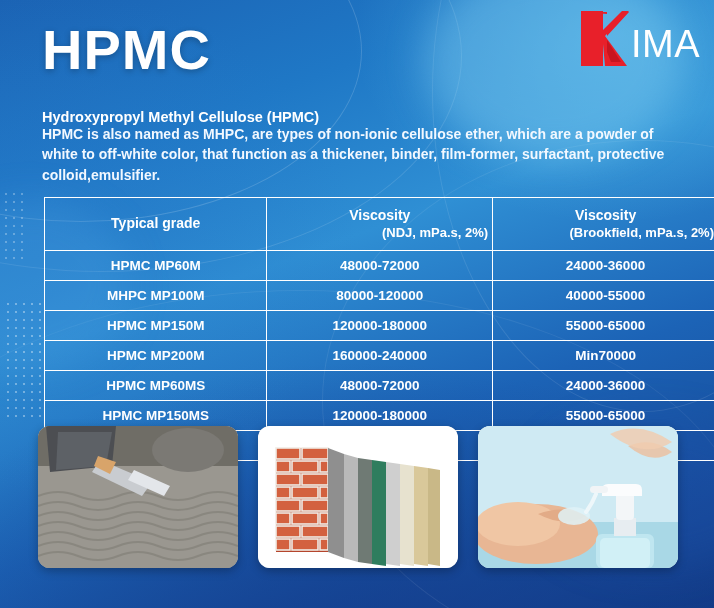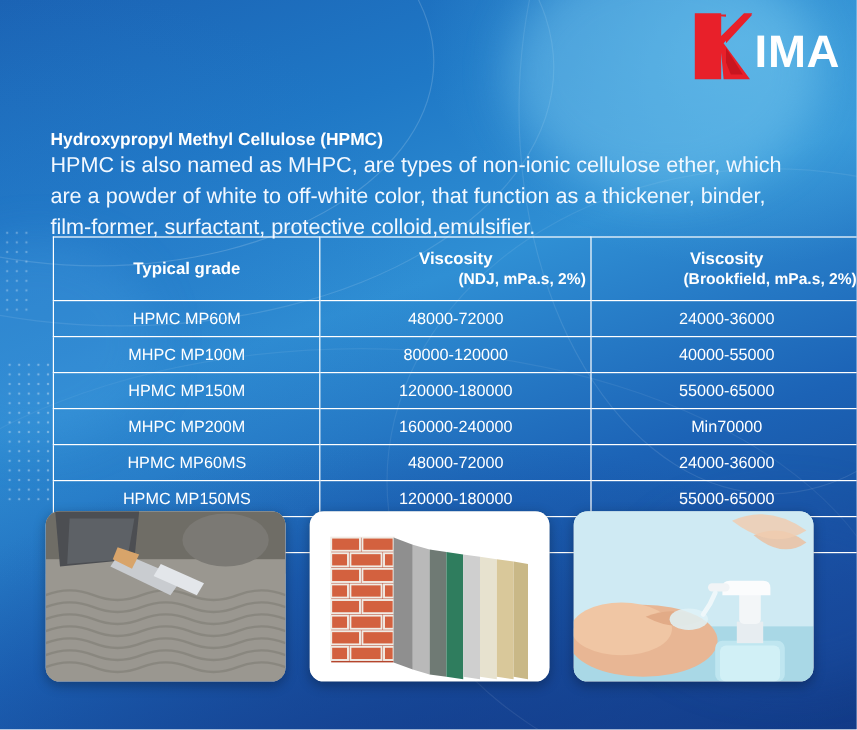--- a/index.html
+++ b/index.html
@@ -71,21 +71,21 @@
     height: 62px;
   }
   #logo .mark {
     position: relative;
     width: 52px;
     height: 58px;
     margin-right: 2px;
   }
   #logo .logotext {
     font-size: 38px;
-    font-weight: bold;
+    font-weight: normal;
     color: #ffffff;
     letter-spacing: 0.5px;
     line-height: 1;
     margin-top: 10px;
   }
 
   
   #title {
     position: absolute;
     left: 42px;
@@ -105,43 +105,45 @@
     top: 109px;
     font-size: 14.5px;
     font-weight: bold;
     color: #ffffff;
   }
   #desc {
     position: absolute;
     left: 42px;
     top: 124px;
     width: 634px;
-    font-size: 18px;
+    font-size: 14px;
     line-height: 1.45;
     color: #f2f8ff;
+    font-weight: bold;
   }
 
   
   #table-wrap {
     position: absolute;
     left: 44px;
     top: 197px;
     width: 675px;
   }
   table {
     width: 100%;
     border-collapse: collapse;
     table-layout: fixed;
   }
   th, td {
     border: 1px solid #ffffff;
     color: #ffffff;
     text-align: center;
     font-size: 13.5px;
     padding: 4px 2px;
+    font-weight: bold;
   }
   thead th {
     font-weight: bold;
     font-size: 14px;
     padding: 9px 4px;
     line-height: 1.25;
   }
   thead th .l2 {
     display: block;
     font-size: 13px;
@@ -196,20 +198,21 @@
       <svg viewBox="0 0 52 58" xmlns="http://www.w3.org/2000/svg">
         <path d="M6 2 L30 2 L30 18 L46 2 L52 2 L30 26 L30 4 Z" fill="#e8202a"></path>
         <path d="M4 1 L26 1 L26 20 L45 1 L52 1 L28 26 L50 56 L28 56 L26 34 L26 56 L4 56 Z" fill="#e8202a"></path>
         <path d="M10 8 L22 8 L22 50 L10 50 Z" fill="#ffffff" opacity="0.0"></path>
         <path d="M30 30 L44 52 L34 52 L30 42 Z" fill="#c8151f"></path>
       </svg>
     </div>
     <div class="logotext">IMA</div>
   </div>
 
+  <div id="title">HPMC</div>
 
   <div id="subtitle">Hydroxypropyl Methyl Cellulose (HPMC)</div>
   <div id="desc">HPMC is also named as MHPC, are types of non-ionic cellulose ether, which are a powder of white to off-white color, that function as a thickener, binder, film-former, surfactant, protective colloid,emulsifier.</div>
 
   <div id="table-wrap">
     <table>
       <colgroup>
           <col class="c1">
           <col class="c2">
           <col class="c3">
@@ -240,21 +243,21 @@
           <td>MHPC MP100M</td>
           <td>80000-120000</td>
           <td>40000-55000</td>
         </tr>
         <tr>
           <td>HPMC MP150M</td>
           <td>120000-180000</td>
           <td>55000-65000</td>
         </tr>
         <tr>
-          <td>MHPC MP200M</td>
+          <td>HPMC MP200M</td>
           <td>160000-240000</td>
           <td>Min70000</td>
         </tr>
         <tr>
           <td>HPMC MP60MS</td>
           <td>48000-72000</td>
           <td>24000-36000</td>
         </tr>
         <tr>
           <td>HPMC MP150MS</td>

